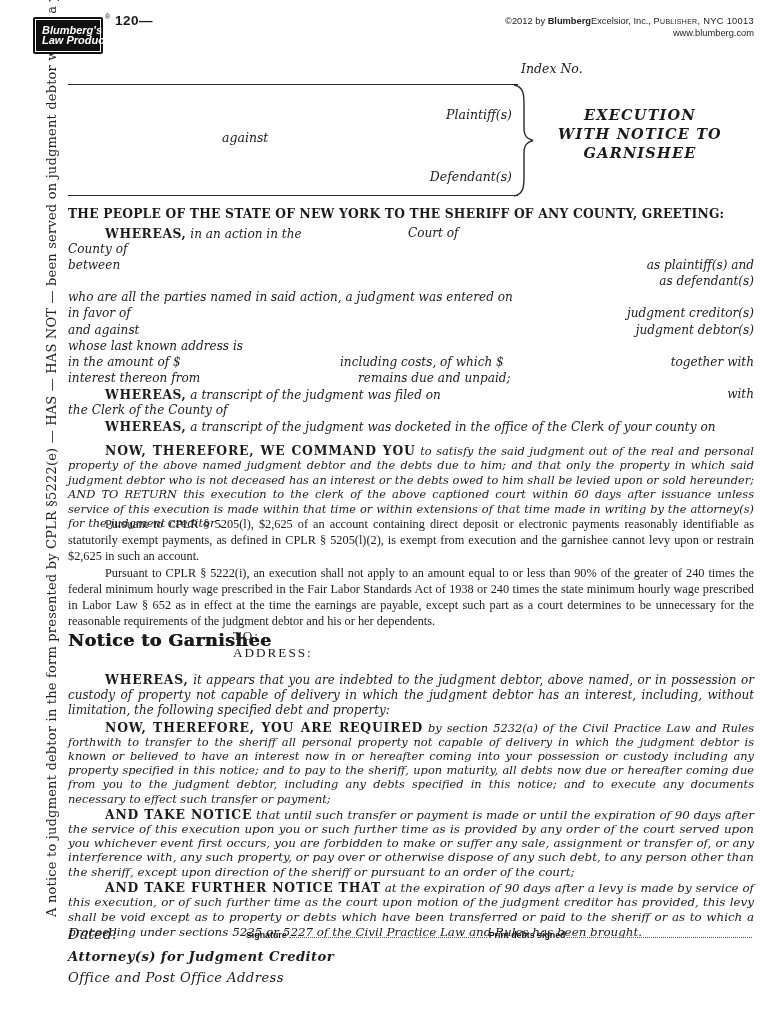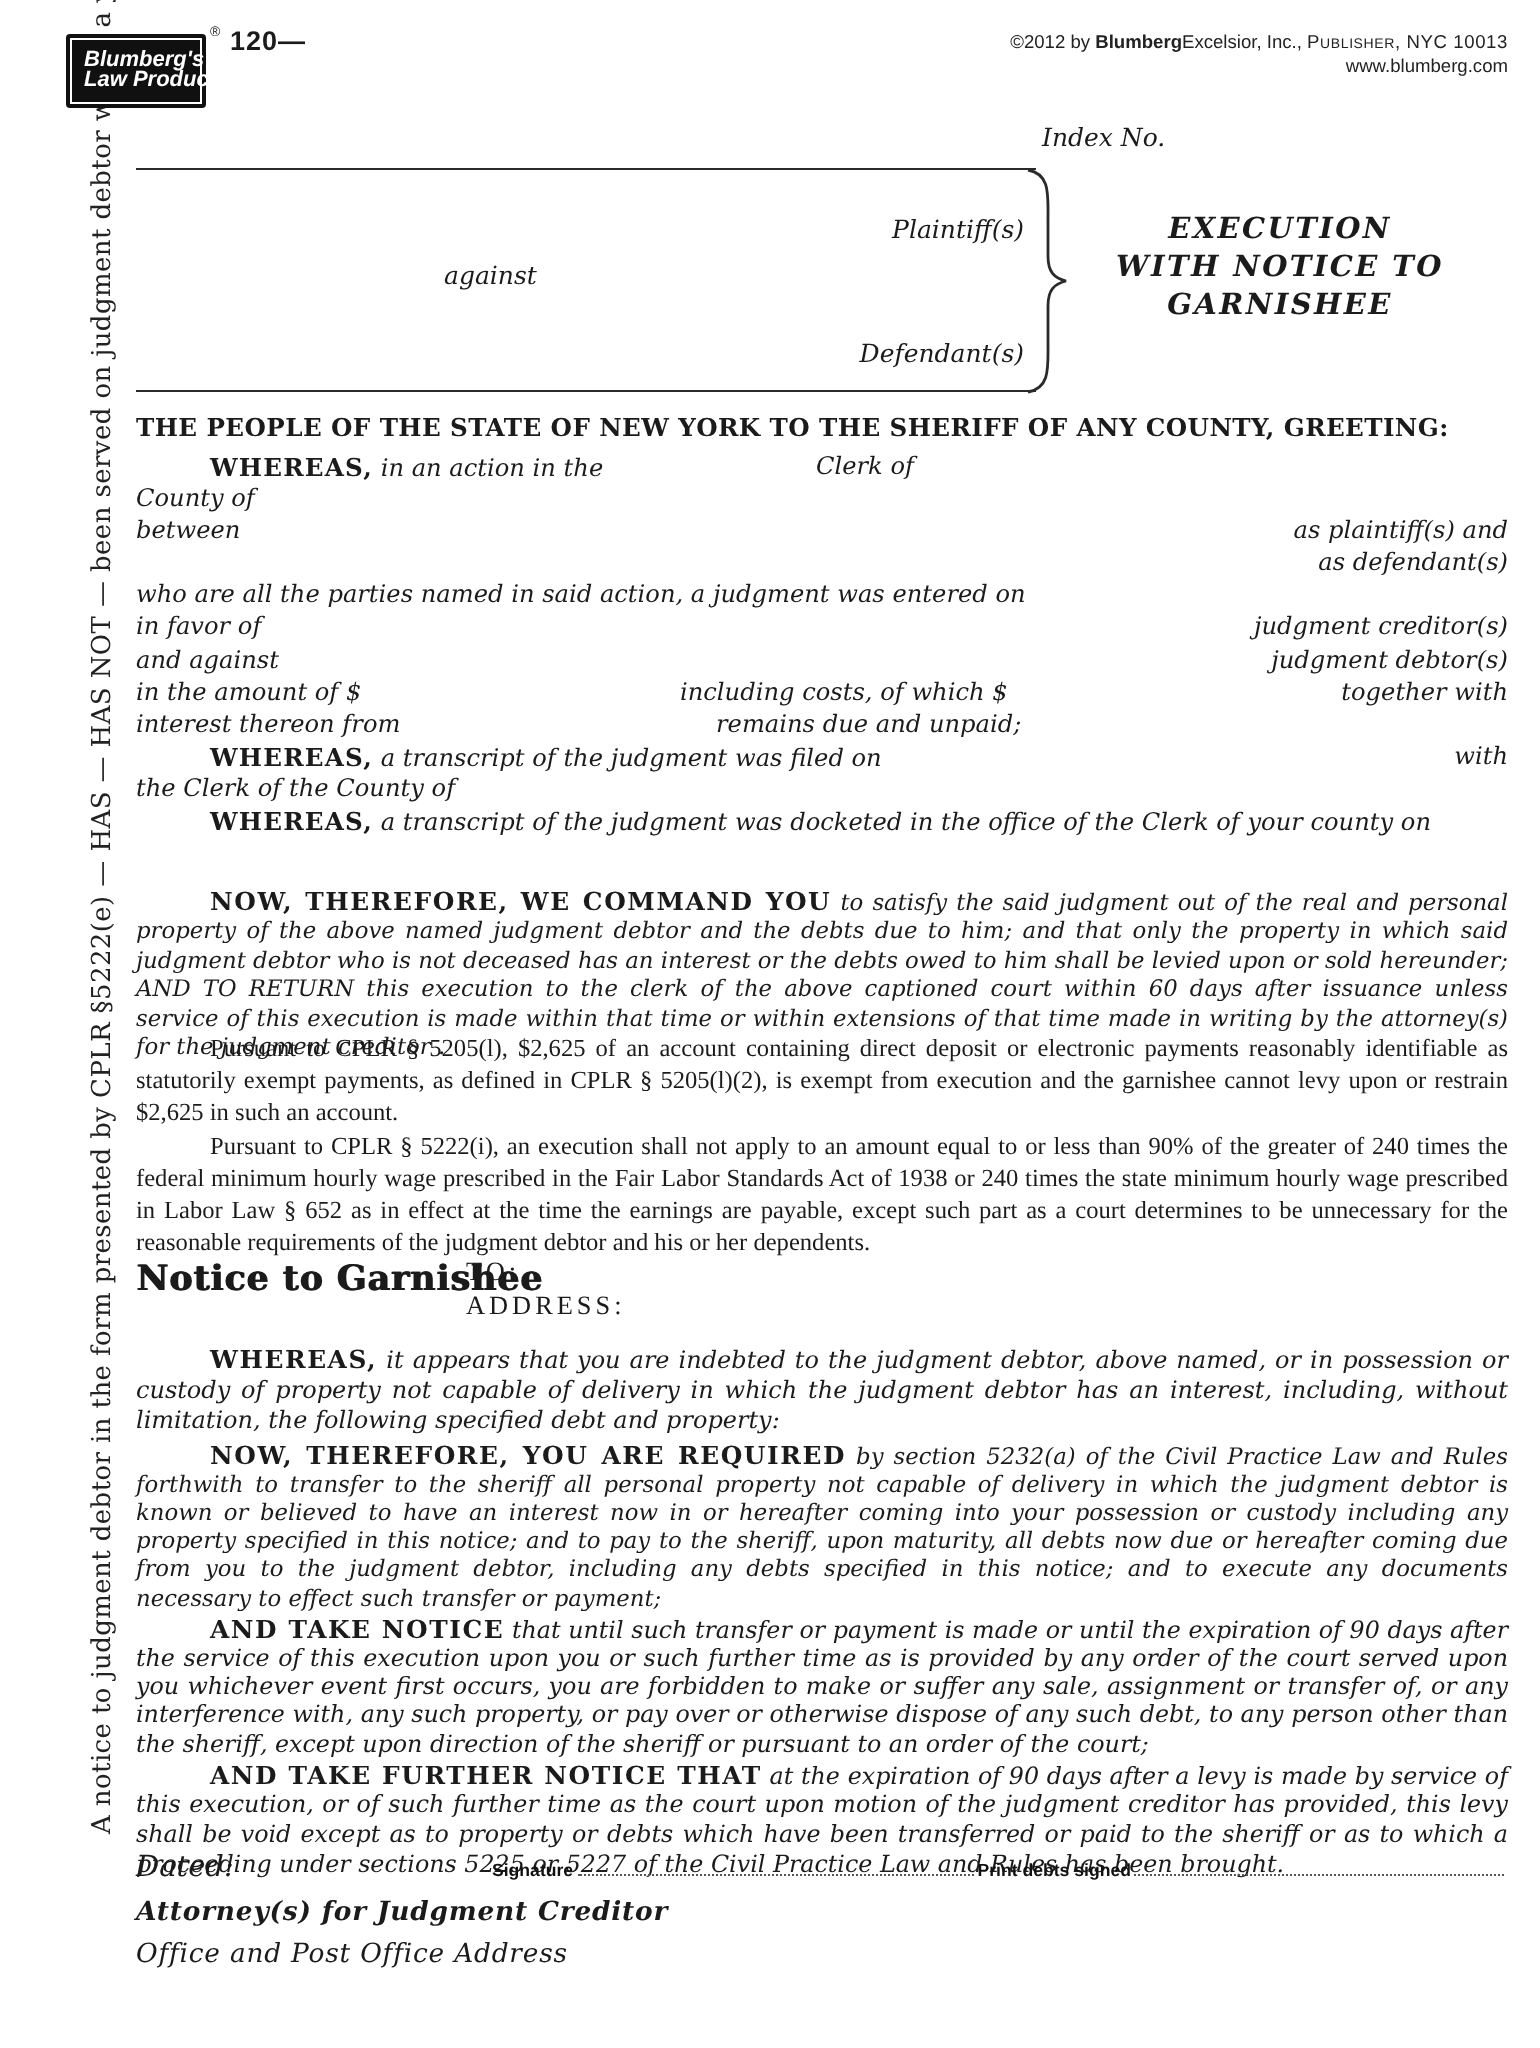--- a/index.html
+++ b/index.html
@@ -131,29 +131,30 @@
     <path d="M1 1 C 12 3, 11 13, 11 25 L 11 44 C 11 52, 14 55, 20 56.5 C 14 58, 11 61, 11 69 L 11 88 C 11 100, 12 110, 1 112" stroke="#2a2a2a" stroke-width="1.4" fill="none"></path>
   </svg>
   <div class="form-title">
     <div>EXECUTION</div>
     <div>WITH NOTICE TO</div>
     <div>GARNISHEE</div>
   </div>
 
   <div class="sec sec-whereas">
     <div class="greeting">THE PEOPLE OF THE STATE OF NEW YORK TO THE SHERIFF OF ANY COUNTY, GREETING:</div>
-    <div class="fline"><span class="ind"></span><span class="lead">WHEREAS,</span> <span>in an action in the</span><span class="m340">Clerk of</span></div>
+    <div class="fline"><span class="ind"></span><span class="lead">WHEREAS,</span> <span>in an action in the</span><span class="m340">Court of</span></div>
     <div class="fline">County of</div>
     <div class="fline"><span>between</span><span class="r">as plaintiff(s) and</span></div>
     <div class="fline">
         <span class="r">as defendant(s)</span>
       </div>
     <div class="fline">who are all the parties named in said action, a judgment was entered on</div>
     <div class="fline"><span>in favor of</span><span class="r">judgment creditor(s)</span></div>
     <div class="fline"><span>and against</span><span class="r">judgment debtor(s)</span></div>
+    <div class="fline">whose last known address is</div>
     <div class="fline"><span>in the amount of $</span><span class="m272">including costs, of which $</span><span class="r">together with</span></div>
     <div class="fline"><span>interest thereon from</span><span class="m290">remains due and unpaid;</span></div>
     <div class="fline"><span class="ind"></span><span class="lead">WHEREAS,</span> <span>a transcript of the judgment was filed on</span><span class="r">with</span></div>
     <div class="fline"><span>the Clerk of the County of</span></div>
     <div class="fline"><span class="ind"></span><span class="lead">WHEREAS,</span> <span>a transcript of the judgment was docketed in the office of the Clerk of your county on</span></div>
   </div>
 
   <div class="sec sec-command">
     <div class="para command"><span class="glead">NOW, THEREFORE, WE COMMAND YOU</span> <span class="txt">to satisfy the said judgment out of the real and personal property of the above named judgment debtor and the debts due to him; and that only the property in which said judgment debtor who is not deceased has an interest or the debts owed to him shall be levied upon or sold hereunder; AND TO RETURN this execution to the clerk of the above captioned court within 60 days after issuance unless service of this execution is made within that time or within extensions of that time made in writing by the attorney(s) for the judgment creditor .</span></div>
   </div>

